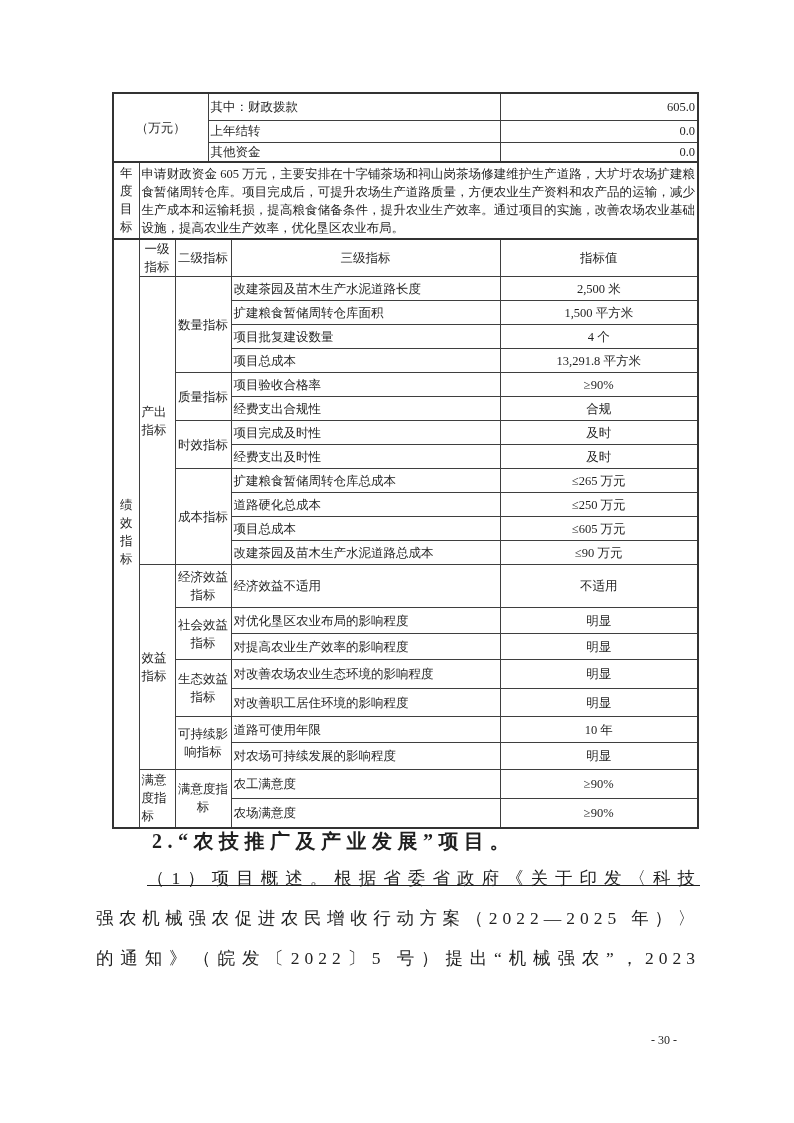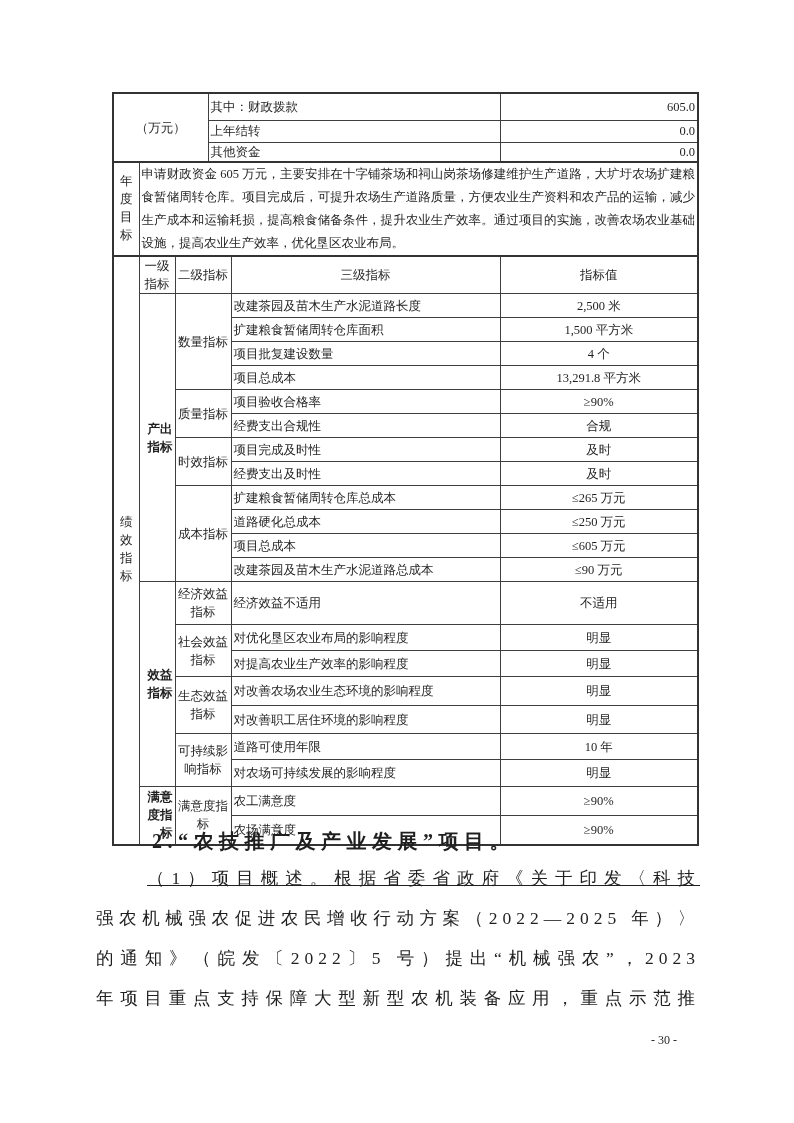--- a/index.html
+++ b/index.html
@@ -17,25 +17,25 @@
   .tbl td{border:1px solid #3f3f3f;padding:0 2px;vertical-align:middle;overflow:hidden;}
   
   .unit-cell{vertical-align:top;text-align:center;padding-top:5px;}
   .flabel1{text-align:left;padding-left:11px;}
   .flabel2{text-align:left;padding-left:48px;}
   .fval{text-align:right;padding-right:6px;}
   
   .vlabel{text-align:center;padding:0;line-height:18px;font-family:Liberation Mono, monospace;}
   .goal-text{
     text-align:justify;text-justify:inter-character;
-    padding:2px 6px;line-height:23px;vertical-align:middle;
+    padding:2px 6px;line-height:18px;vertical-align:middle;
   }
   
   .hc{text-align:center;}
-  .l1{text-align:right;padding:0 1px;font-weight:bold;}
+  .l1{text-align:left;padding:0 1px;}
   .l2{text-align:center;padding:0 1px;}
   .l3{text-align:left;padding-left:6px;}
   .val{text-align:center;}
   
   .section-heading{
     position:absolute;left:96px;top:824px;width:604px;height:34px;line-height:34px;
     font-size:20px;font-weight:bold;letter-spacing:5.5px;padding-left:56px;box-sizing:border-box;
   }
   .para{position:absolute;left:96px;top:858px;width:604px;font-size:17.5px;}
   .para-line{
@@ -205,18 +205,17 @@
       </tr>
     </tbody>
       </table>
   </div>
 
   <div class="section-heading">2.“农技推广及产业发展”项目。</div>
   <div class="para">
     <div class="para-line indent">（1）项目概述。根据省委省政府《关于印发〈科技</div>
     <div class="para-line">强农机械强农促进农民增收行动方案（2022—2025 年）〉</div>
     <div class="para-line">的通知》（皖发〔2022〕5 号）提出“机械强农”，2023</div>
-    <div class="para-line">年项目重点支持保障大型新型农机装备应用，重点示范推</div>
   </div>
 
   <div class="page-num">- 30 -</div>
 
 </div>
 
 </body></html>

